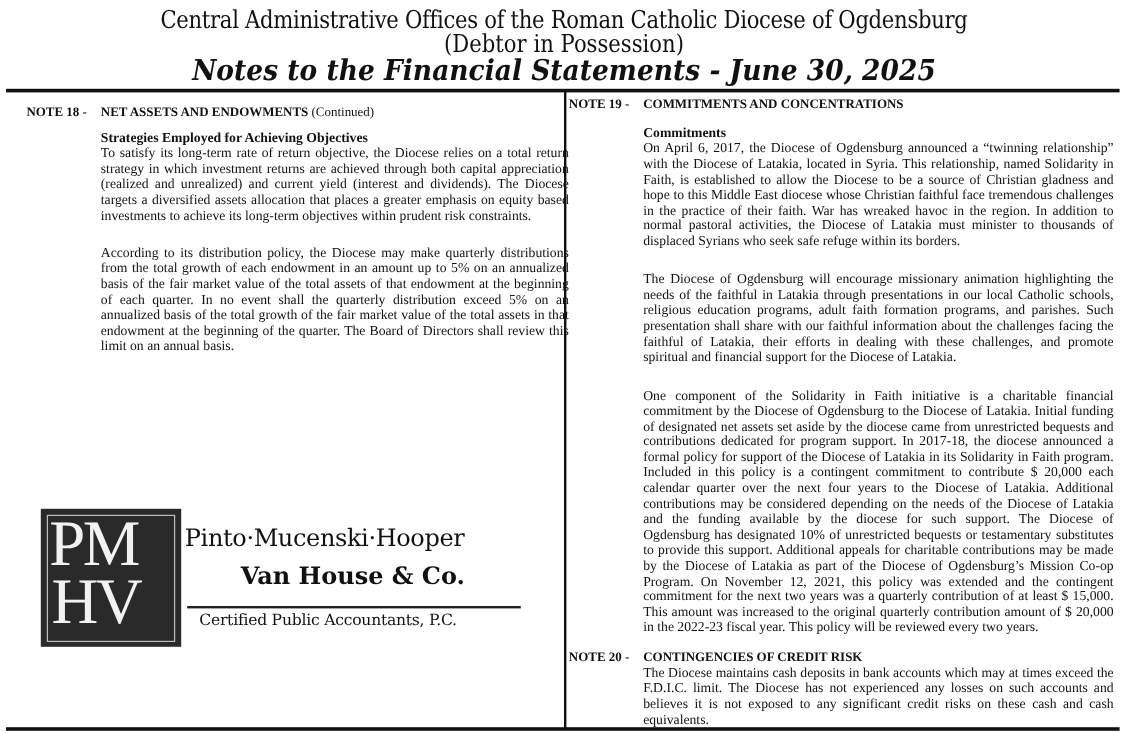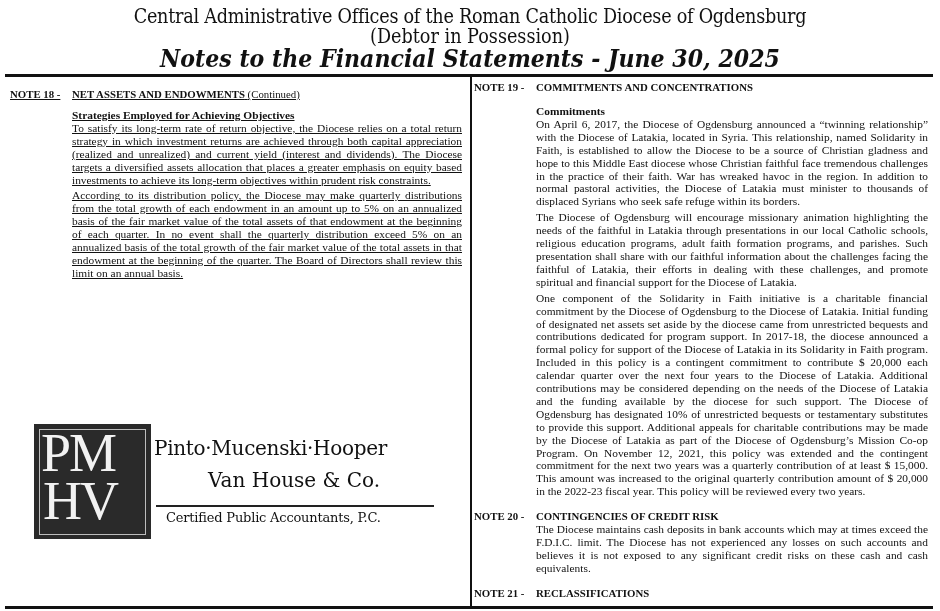--- a/index.html
+++ b/index.html
@@ -6,40 +6,40 @@
     body { width: 940px; height: 611px; position: relative; overflow: hidden; color: #111; font-family: "Liberation Serif", serif; }
     .header { position: absolute; left: 0; top: 0; width: 940px; text-align: center; }
     .h1 { position: absolute; left: 0; width: 940px; top: 4px; font-family: "DejaVu Serif", serif; font-size: 20.5px; line-height: 24px; letter-spacing: -0.3px; transform: scaleX(0.86); transform-origin: center; white-space: nowrap; }
     .h2 { position: absolute; left: 0; width: 940px; top: 24px; font-family: "DejaVu Serif", serif; font-size: 20.5px; line-height: 24px; transform: scaleX(0.86); transform-origin: center; white-space: nowrap; }
     .h3 { position: absolute; left: 0; width: 940px; top: 44px; font-family: "DejaVu Serif", serif; font-size: 24px; line-height: 30px; font-weight: bold; font-style: italic; transform: scaleX(0.92); transform-origin: center; white-space: nowrap; }
     .rule-top { position: absolute; left: 5px; top: 74px; width: 928px; height: 3px; background: #111; }
     .rule-bottom { position: absolute; left: 5px; top: 606px; width: 928px; height: 3px; background: #111; }
     .vdivider { position: absolute; left: 470px; top: 76px; width: 2px; height: 531px; background: #111; }
 
     .col { position: absolute; font-size: 11.4px; line-height: 12.9px; }
-    .col-left { left: 10px; top: 88px; width: 452px; text-decoration: underline; }
+    .col-left { left: 22px; top: 88px; width: 452px; }
     .col-right { left: 474px; top: 81px; width: 454px; }
 
     .note-head { display: flex; font-weight: bold; font-size: 10.8px; line-height: 13px; }
     .note-num { width: 62px; flex: none; font-weight: bold; }
     .note-title { font-weight: bold; }
     .cont { font-weight: normal; text-align: right; }
     .body-block { margin-left: 62px; }
     .sub-head { font-weight: bold; margin-top: 8px; }
     p { margin: 0; text-align: justify; }
-    .gap { margin-top: 3px; }
+    .gap { margin-top: 19px; }
 
     .logo { position: absolute; left: 34px; top: 424px; width: 400px; height: 116px; }
     .logo-box { position: absolute; left: 0; top: 0; width: 117px; height: 115px; background: #2a2a2a; }
     .logo-inner { position: absolute; left: 5px; top: 5px; width: 105px; height: 104px; border: 1px solid #bdbdbd; }
     .mono { position: absolute; color: #f2f2f2; font-family: "Liberation Serif", serif; font-size: 54px; line-height: 50px; letter-spacing: -2px; }
     .mono-top { left: 7px; top: 4px; }
     .mono-bot { left: 9px; top: 52px; }
     .firm1 { position: absolute; left: 120px; top: 12px; width: 280px; font-family: "DejaVu Serif", serif; font-size: 20px; line-height: 24px; letter-spacing: -0.3px; }
-    .firm2 { position: absolute; left: 120px; top: 44px; width: 280px; text-align: center; font-family: "DejaVu Serif", serif; font-size: 20px; line-height: 24px; }
+    .firm2 { position: absolute; left: 120px; top: 44px; width: 280px; text-align: center; font-family: "DejaVu Serif", serif; font-size: 20px; line-height: 24px; font-weight: bold; }
     .firm-rule { position: absolute; left: 122px; top: 81px; width: 278px; height: 1.5px; background: #222; }
     .firm3 { position: absolute; left: 132px; top: 86px; width: 280px; font-family: "DejaVu Serif", serif; font-size: 13px; line-height: 16px; letter-spacing: -0.2px; }
   </style>
 </head>
 <body>
 
 <div class="header">
   <div class="h1">Central Administrative Offices of the Roman Catholic Diocese of Ogdensburg</div>
   <div class="h2">(Debtor in Possession)</div>
   <div class="h3">Notes to the Financial Statements - June 30, 2025</div>

